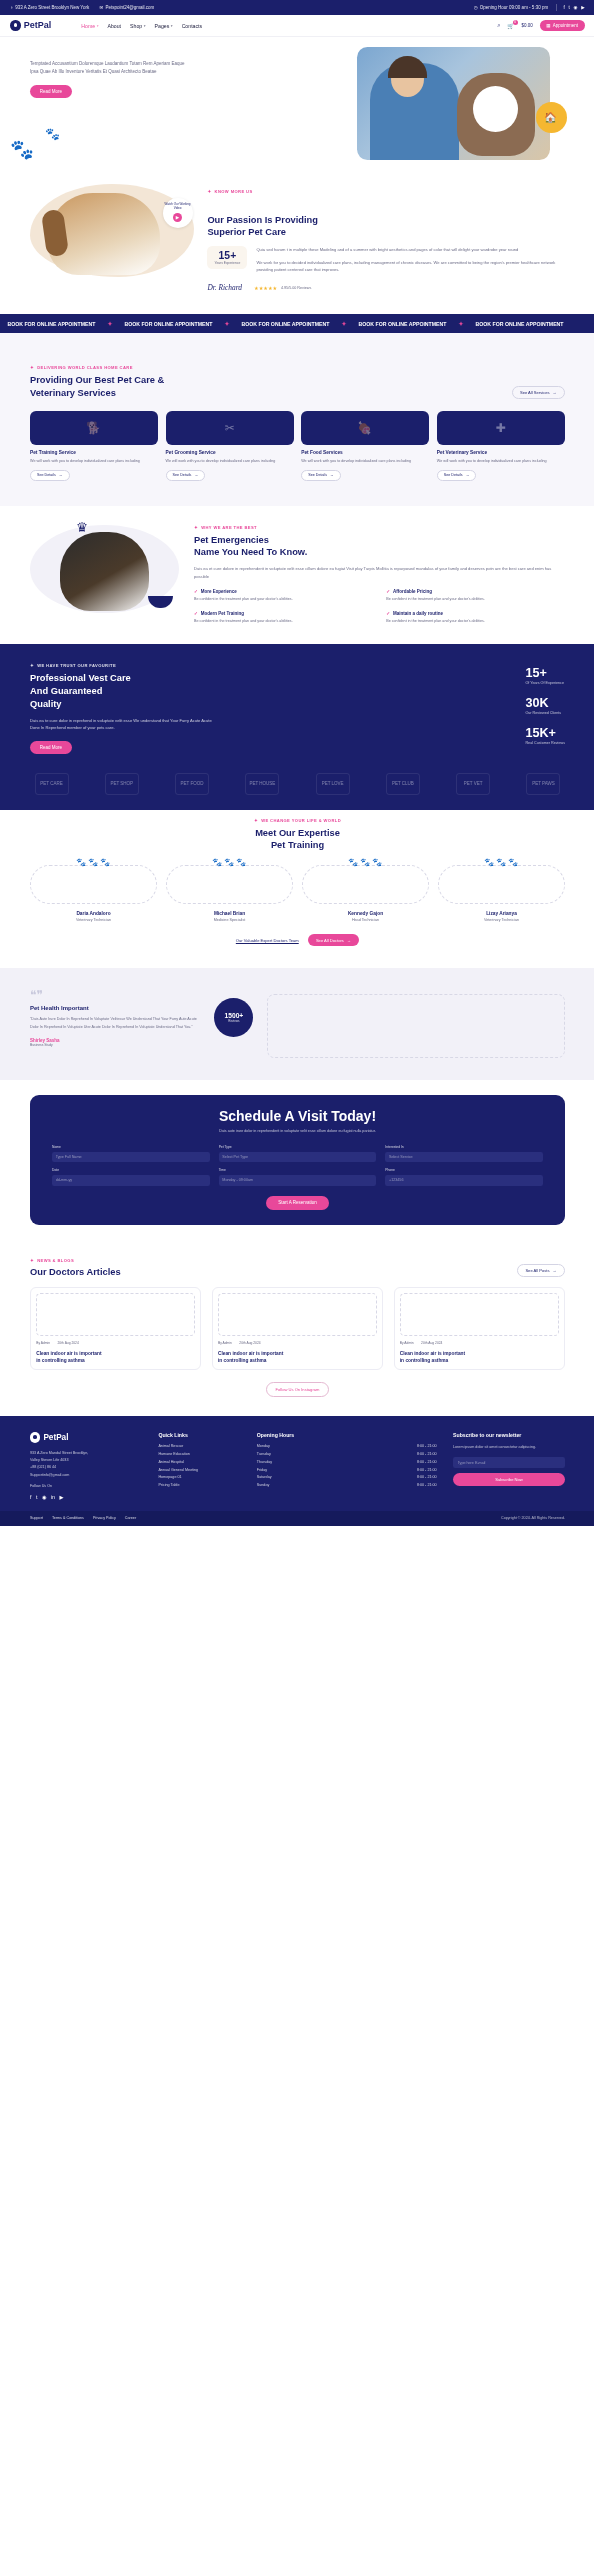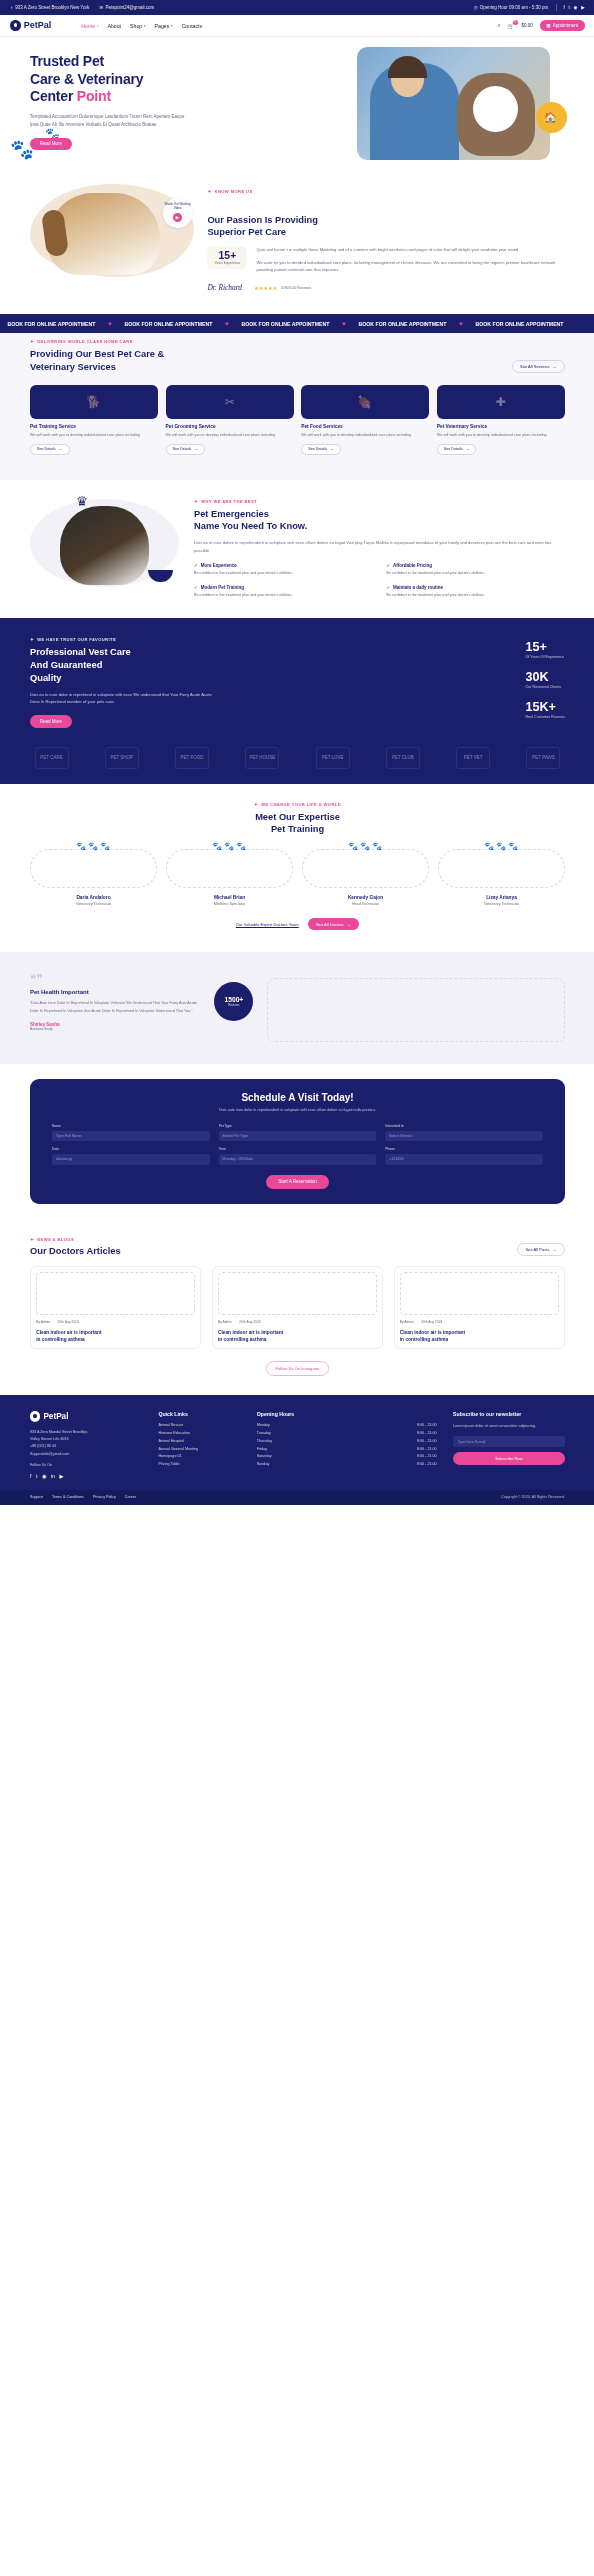--- a/index.html
+++ b/index.html
@@ -175,21 +175,21 @@
 
   
   .marquee {
     background: #1b1f6b; color: #fff; height: 19.3px; display: flex;
     align-items: center; gap: 12px; padding: 0 7.4px; overflow: hidden;
     font-size: 5.2px; font-weight: bold; white-space: nowrap;
   }
   .marquee .star { color: #e8489a; font-size: 6px; }
 
   
-  .services { background: #f7f6fb; padding: 6px 30px 25px 30px; position: relative; }
+  .services { background: #f7f6fb; padding: 32px 30px 25px 30px; position: relative; }
   .services-head { display:flex; align-items: flex-end; }
   .services-head h2 { font-size: 9.3px; color:#1b1f6b; margin-top: 3.7px; line-height: 1.35; }
   .outline-btn {
     margin-left: auto; border: 0.7px solid #d4d4e4; background: transparent;
     border-radius: 15px; padding: 3px 7.4px; font-size: 4.1px; color: #1b1f6b;
     cursor: pointer; display:flex; align-items:center; gap:3px;
   }
   .svc-grid { display: grid; grid-template-columns: repeat(4,1fr); gap: 7.4px; margin-top: 12px; }
   .svc-card { }
   .svc-img {
@@ -248,21 +248,21 @@
     display:flex; justify-content: space-between; align-items:center;
     margin-top: 19.3px; opacity:.42; padding: 0 4.5px;
   }
   .brand {
     width: 34px; height: 22px; border-radius: 3px;
     display:flex; align-items:center; justify-content:center;
     font-size: 4.5px; color:#fff; border: 0.7px solid rgba(255,255,255,.2);
   }
 
   
-  .doctors { padding: 18px 30px 22px 30px; text-align:center; background:#fff; position: relative; }
+  .doctors { padding: 8px 30px 22px 30px; text-align:center; background:#fff; position: relative; }
   .doctors .eyebrow { justify-content:center; }
   .doctors h2 { font-size: 9.3px; color:#1b1f6b; margin-top: 3.7px; line-height:1.35; }
   .doc-grid { display:grid; grid-template-columns: repeat(4,1fr); gap: 9px; margin-top: 13.4px; }
   .doc-card { }
   .doc-photo {
     height: 39px; border-radius: 30px; border: 0.7px dashed #d8d8e6; background:#fff;
     position: relative;
   }
   .doc-paws { position:absolute; top: -9px; left: 50%; transform: translateX(-50%); display:flex; gap: 2.2px; }
   .doc-paws span { font-size: 8.2px; color:#1b1f6b; }
@@ -294,21 +294,21 @@
   .testi-img {
     flex:1; height: 64px; border-radius: 7.4px; border: 0.7px dashed #d8d8e6; margin-top: 6px;
   }
 
   
   .appt-wrap { background:#fff; padding: 15px 30px 18px 30px; }
   .appt {
     background:#1b1f6b; border-radius: 9px; padding: 13.4px 22px 15px 22px; color:#fff;
     text-align:center;
   }
-  .appt h2 { font-size: 10px; }
+  .appt h2 { font-size: 14px; }
   .appt > p { font-size: 3.7px; opacity:.7; margin-top: 3.7px; line-height:1.8; }
   .form-grid {
     display:grid; grid-template-columns: repeat(3,1fr); gap: 6px 9px;
     margin-top: 10.4px; text-align:left;
   }
   .field label { font-size: 3.3px; opacity:.8; display:block; margin-bottom: 2.2px; }
   .field input, .field select {
     width: 100%; height: 10.4px; border-radius: 2.2px; border: none;
     background: #2a2f7e; color:#fff; font-size: 3.7px; padding: 0 3.7px;
     font-family: "Liberation Sans", sans-serif;
@@ -430,26 +430,20 @@
       <span>▦</span>
       <span>Appointment</span>
     </button>
   </div>
 </div>
 
 <div class="hero">
   <span class="paw-bg" style="left:10.4px;bottom:10.4px">🐾</span>
   <span class="paw-bg" style="left:45px;bottom:30px;font-size:12px">🐾</span>
   <div class="hero-left">
-    <h1>
-      <span>Trusted Pet</span><br>
-      <span>Care &amp; Veterinary</span><br>
-      <span>Center</span>
-      <span class="accent">Point</span>
-    </h1>
     <p>Temptated Accusantium Doloremque Laudantium Totam Rem Aperiam Eaque Ipsa Quae Ab Illo Inventore Veritatis Et Quasi Architecto Beatae</p>
     <button class="hero-btn">
       <span>Read More</span>
     </button>
   </div>
   <div class="hero-right">
     <div class="hero-photo">
       <div class="person"></div>
       <div class="head"></div>
       <div class="hair"></div>

